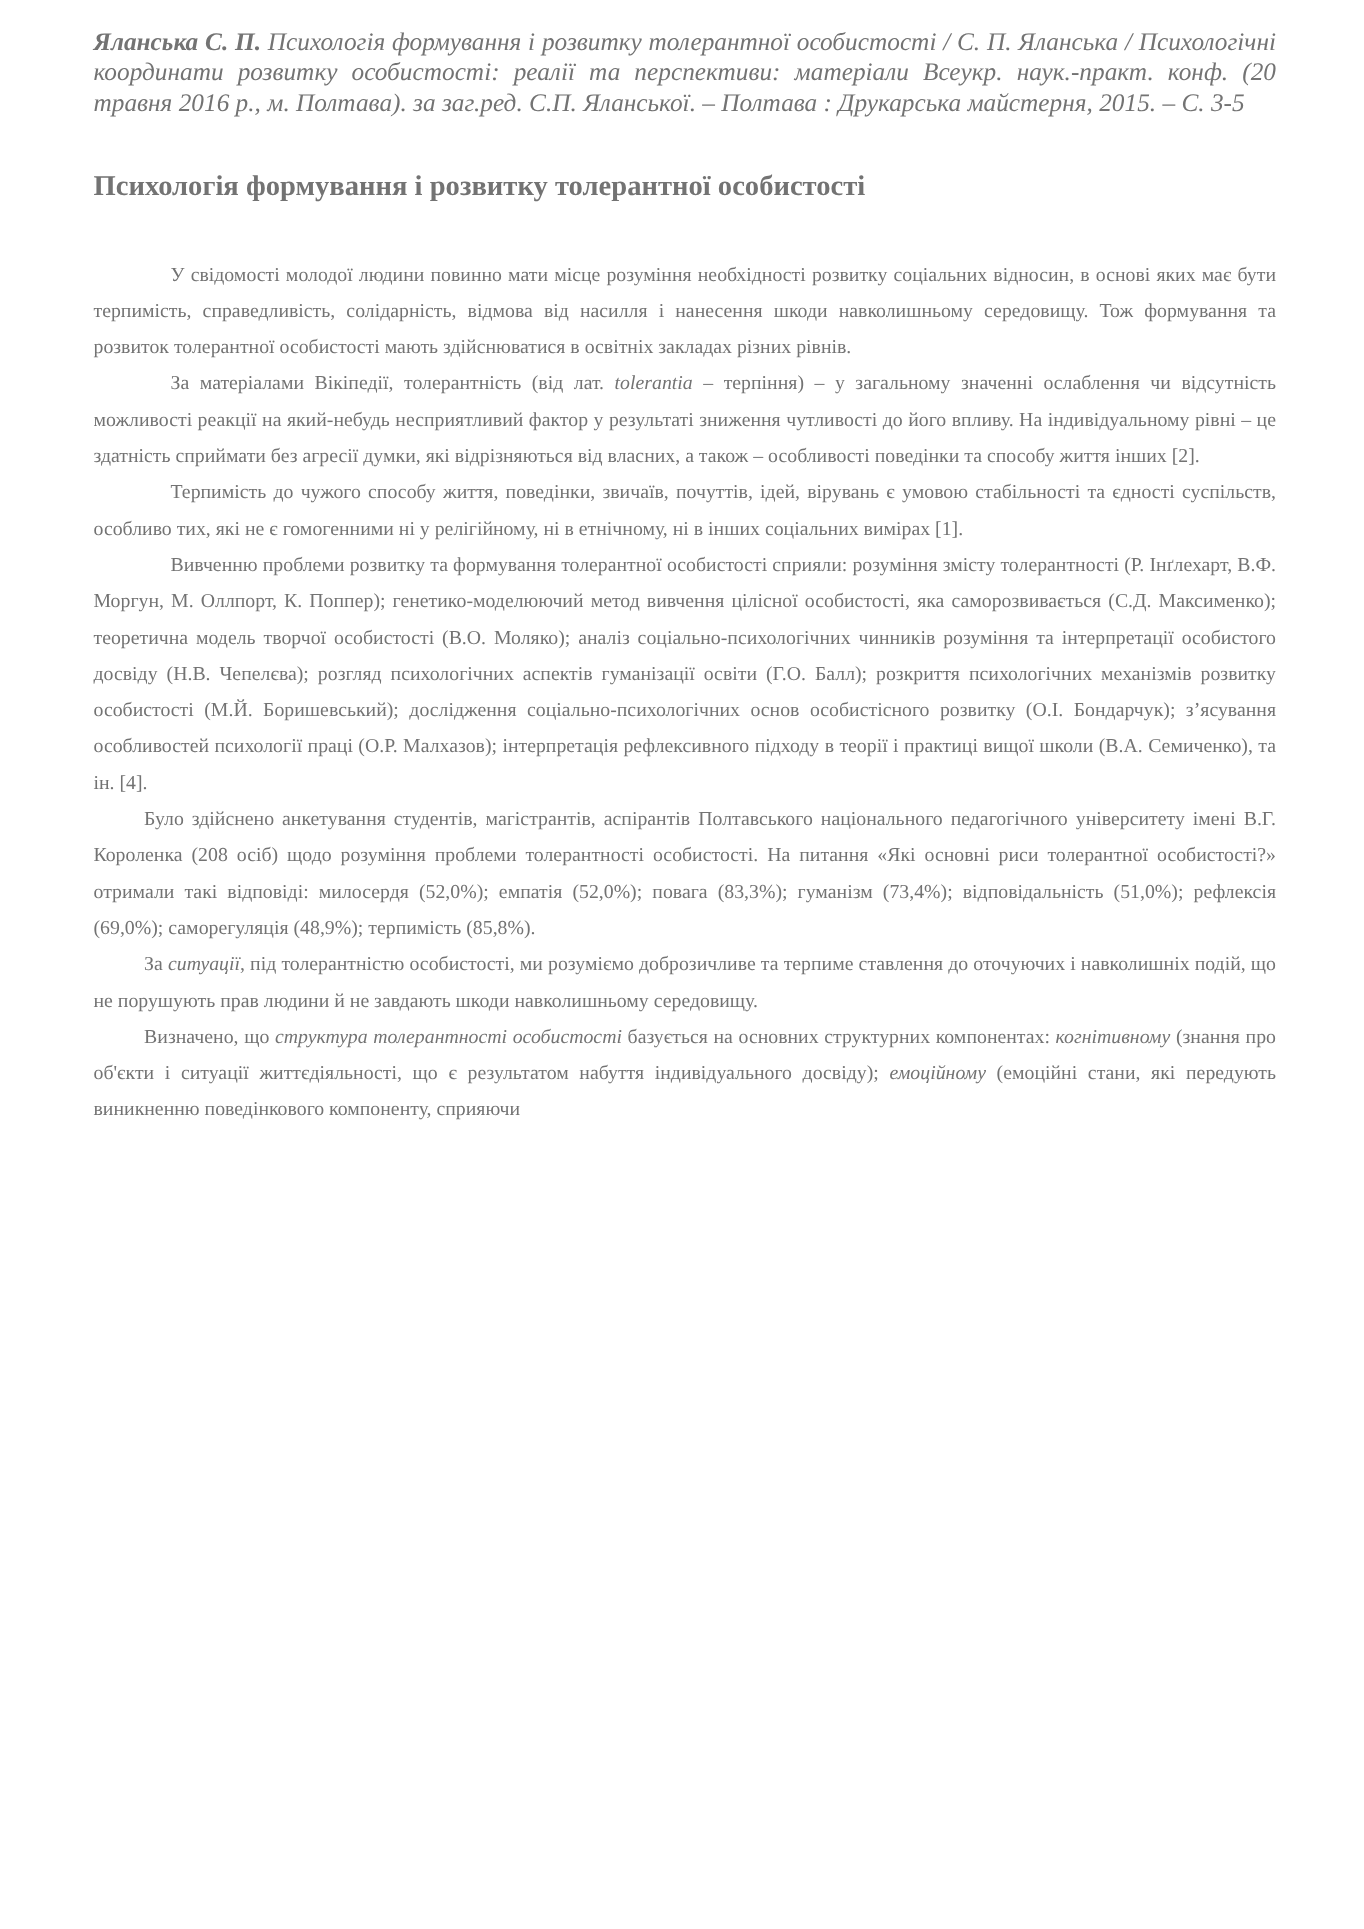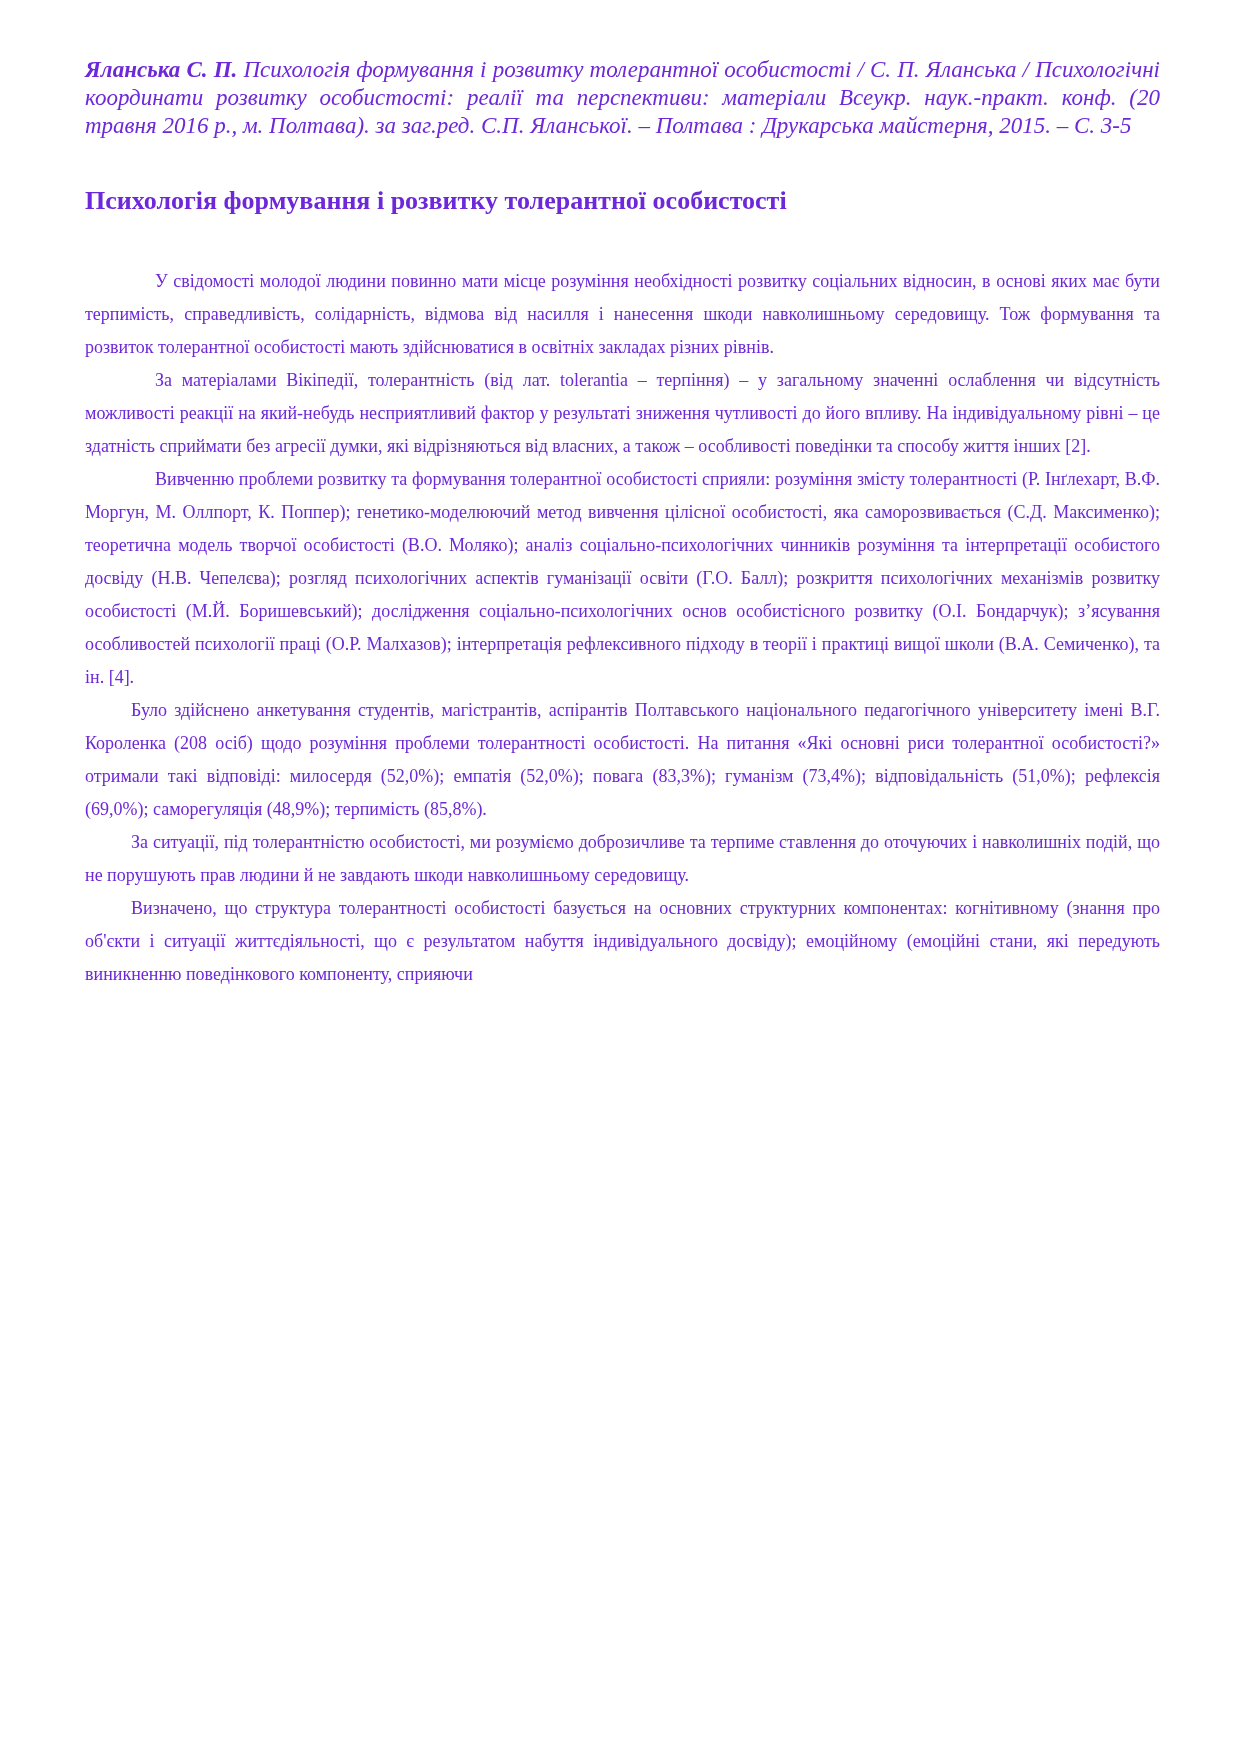--- a/index.html
+++ b/index.html
@@ -6,22 +6,22 @@
     margin: 0;
     padding: 0;
     background: #ffffff;
   }
   .page {
     position: relative;
     width: 1240px;
     height: 1754px;
     box-sizing: border-box;
     background: #ffffff;
-    color: #6d28d9;
-    padding: 56px 80px 0 85px;
+    color: #737373;
+    padding: 24px 80px 0 85px;
     font-family: "Liberation Serif", serif;
     overflow: hidden;
   }
   .citation {
     margin: 0;
     font-size: 23px;
     line-height: 28px;
     font-style: italic;
     text-align: justify;
   }
@@ -45,33 +45,34 @@
     line-height: 33px;
     text-align: justify;
   }
   .para {
     margin: 0;
     padding: 0;
   }
   .indent-lg { text-indent: 70px; }
   .indent-md { text-indent: 46px; }
   .indent-sm { text-indent: 46px; }
-  .it { }
+  .it { font-style: italic; }
   .bd { font-weight: bold; }
 </style>
 </head>
 <body>
 
 <div class="page">
   <p class="citation"><span class="bd">Яланська С. П.</span><span> Психологія формування і розвитку толерантної особистості / С. П. Яланська / Психологічні координати розвитку особистості: реалії та перспективи: матеріали Всеукр. наук.-практ. конф. (20 травня 2016 р., м. Полтава). за заг.ред. С.П. Яланської. – Полтава : Друкарська майстерня, 2015. – С. 3-5</span></p>
 
   <h1 class="title">Психологія формування і розвитку толерантної особистості</h1>
 
 
   <div class="body-text">
       <p class="para indent-lg"><span>У свідомості молодої людини повинно мати місце розуміння необхідності розвитку соціальних відносин, в основі яких має бути терпимість, справедливість, солідарність, відмова від насилля і нанесення шкоди навколишньому середовищу. Тож формування та розвиток толерантної особистості мають здійснюватися в освітніх закладах різних рівнів.</span></p>
       <p class="para indent-lg"><span>За матеріалами Вікіпедії, толерантність (від лат. </span><span class="it">tolerantia</span><span> – терпіння) – у загальному значенні ослаблення чи відсутність можливості реакції на який-небудь несприятливий фактор у результаті зниження чутливості до його впливу. На індивідуальному рівні – це здатність сприймати без агресії думки, які відрізняються від власних, а також – особливості поведінки та способу життя інших [2].</span></p>
+      <p class="para indent-lg"><span>Терпимість до чужого способу життя, поведінки, звичаїв, почуттів, ідей, вірувань є умовою стабільності та єдності суспільств, особливо тих, які не є гомогенними ні у релігійному, ні в етнічному, ні в інших соціальних вимірах [1].</span></p>
       <p class="para indent-lg"><span>Вивченню проблеми розвитку та формування толерантної особистості сприяли: розуміння змісту толерантності (Р. Інґлехарт, В.Ф. Моргун, М. Оллпорт, К. Поппер); генетико-моделюючий метод вивчення цілісної особистості, яка саморозвивається (С.Д. Максименко); теоретична модель творчої особистості (В.О. Моляко); аналіз соціально-психологічних чинників розуміння та інтерпретації особистого досвіду (Н.В. Чепелєва); розгляд психологічних аспектів гуманізації освіти (Г.О. Балл); розкриття психологічних механізмів розвитку особистості (М.Й. Боришевський); дослідження соціально-психологічних основ особистісного розвитку (О.І. Бондарчук); з’ясування особливостей психології праці (О.Р. Малхазов); інтерпретація рефлексивного підходу в теорії і практиці вищої школи (В.А. Семиченко), та ін. [4].</span></p>
       <p class="para indent-sm"><span>Було здійснено анкетування студентів, магістрантів, аспірантів Полтавського національного педагогічного університету імені В.Г. Короленка (208 осіб) щодо розуміння проблеми толерантності особистості. На питання «Які основні риси толерантної особистості?» отримали такі відповіді: милосердя (52,0%); емпатія (52,0%); повага (83,3%); гуманізм (73,4%); відповідальність (51,0%); рефлексія (69,0%); саморегуляція (48,9%); терпимість (85,8%).</span></p>
       <p class="para indent-sm"><span>За </span><span class="it">ситуації</span><span>, під толерантністю особистості, ми розуміємо доброзичливе та терпиме ставлення до оточуючих і навколишніх подій, що не порушують прав людини й не завдають шкоди навколишньому середовищу.</span></p>
       <p class="para indent-md"><span>Визначено, що </span><span class="it">структура толерантності особистості</span><span> базується на основних структурних компонентах: </span><span class="it">когнітивному</span><span> (знання про об'єкти і ситуації життєдіяльності, що є результатом набуття індивідуального досвіду); </span><span class="it">емоційному</span><span> (емоційні стани, які передують виникненню поведінкового компоненту, сприяючи</span></p>
     </div>
 </div>
 
 </body></html>

